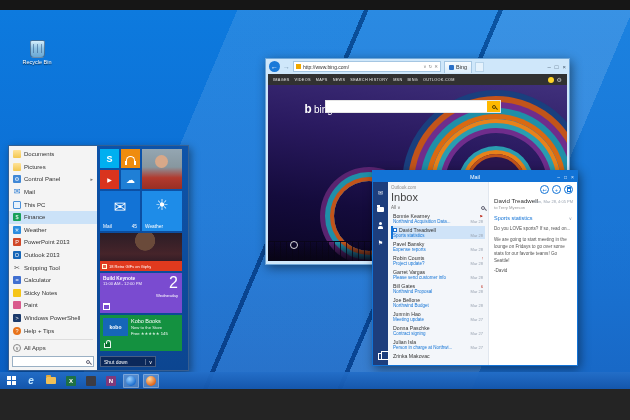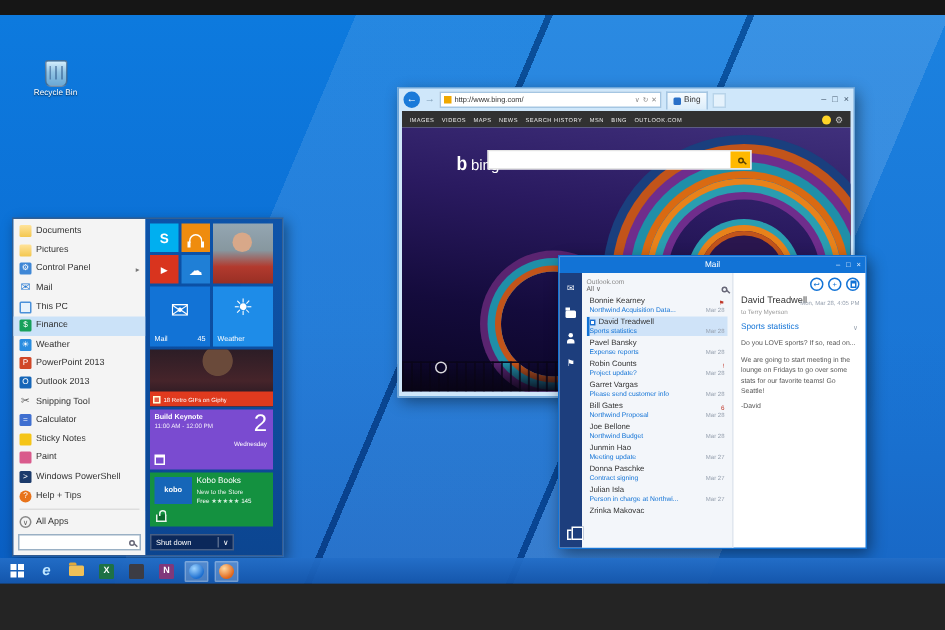--- a/index.html
+++ b/index.html
@@ -294,20 +294,21 @@
     <div class="mw-body">
       <div class="mw-side">
         <span class="ms-ico">✉</span>
         <span class="ms-folder"></span>
         <span class="ms-person"></span>
         <span class="ms-ico">⚑</span>
         <span class="ms-pages"></span>
       </div>
       <div class="mw-list">
         <div class="mw-acct">Outlook.com</div>
+        <div class="mw-inbox">Inbox</div>
         <div class="mw-filter">
           <span class="fl">All ∨</span>
           <span class="lens"></span>
         </div>
         <div id="mw-rows">
             <div class="msg">
               <div class="m1">
                 <span class="m-sender">Bonnie Kearney</span>
                 <span class="m-badge">⚑</span>
               </div>

